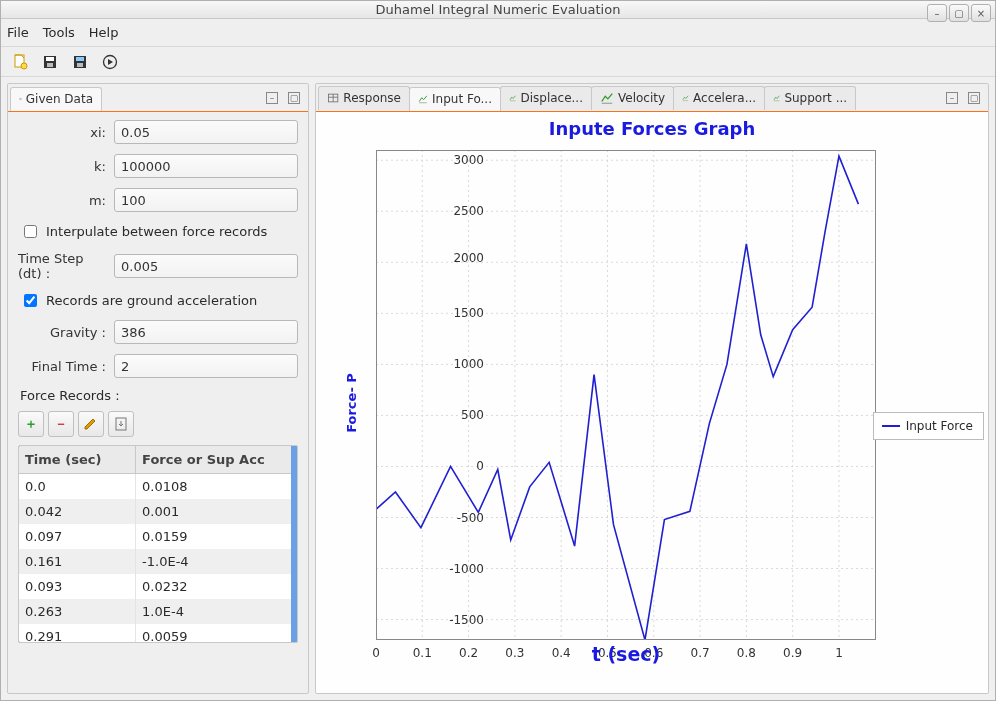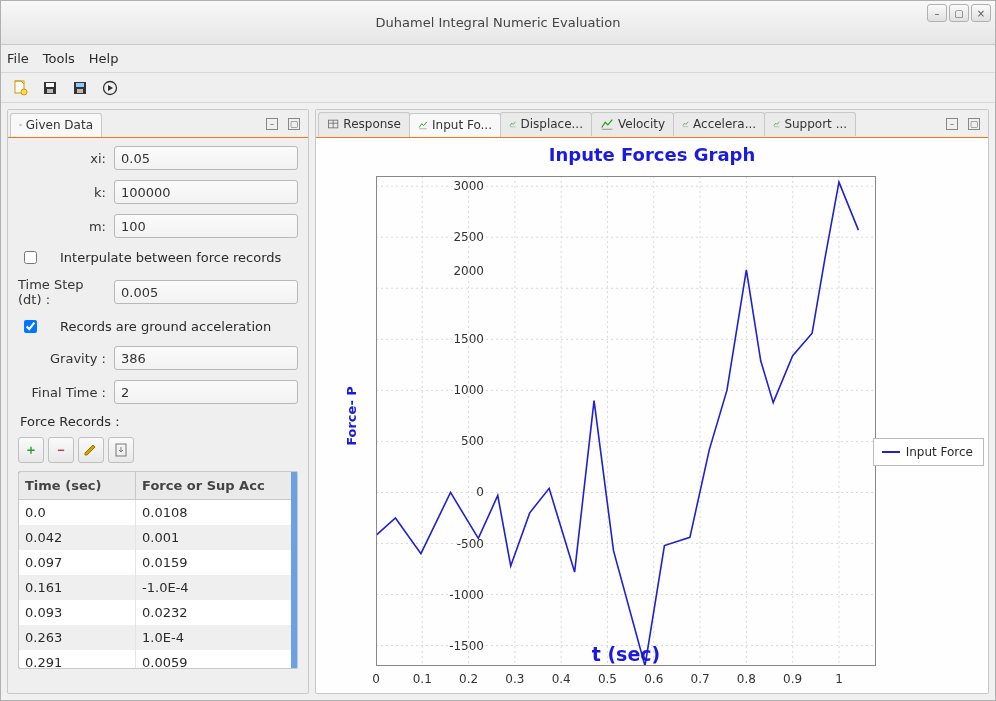--- a/index.html
+++ b/index.html
@@ -15,21 +15,21 @@
   }
   .window {
     width: 996px;
     height: 701px;
     background: #f0f0f0;
     border: 1px solid #b0b0b0;
     display: flex;
     flex-direction: column;
   }
   .titlebar {
-    height: 44px;
+    height: 18px;
     background: linear-gradient(#f8f8f8,#e6e6e6);
     border-bottom: 1px solid #c8c8c8;
     display: flex;
     align-items: center;
     justify-content: center;
     position: relative;
     font-size: 13px;
     color: #444;
   }
   .titlebar .winbtns {
@@ -139,21 +139,21 @@
     height: 24px;
     border: 1px solid #b8b8b8;
     border-radius: 3px;
     padding: 0 6px;
     background: linear-gradient(#fbfbfb,#f2f2f2);
     font-family: inherit;
     font-size: 13px;
     color: #333;
   }
   .checkrow {
-    display:flex; align-items:center; gap:20px;
+    display:flex; align-items:center; gap:6px;
     margin: 4px 0 10px 2px;
   }
   .section-label { margin: 2px 0 8px 2px; }
   .rowbtns {
     display: flex; gap: 4px; margin: 2px 0 8px 0;
   }
   .iconbtn {
     width: 26px; height: 26px;
     border: 1px solid #c0c0c0;
     border-radius: 3px;
@@ -496,21 +496,21 @@
           <div class="plot-border"></div>
         </div>
         <div id="yticks">
             <div class="ytick" style="top: 500.583px;">-1500</div>
             <div class="ytick" style="top: 449.542px;">-1000</div>
             <div class="ytick" style="top: 398.5px;">-500</div>
             <div class="ytick" style="top: 347.458px;">0</div>
             <div class="ytick" style="top: 296.417px;">500</div>
             <div class="ytick" style="top: 245.375px;">1000</div>
             <div class="ytick" style="top: 194.333px;">1500</div>
-            <div class="ytick" style="top: 126px;">2000</div>
+            <div class="ytick" style="top: 139px;">2000</div>
             <div class="ytick" style="top: 92.25px;">2500</div>
             <div class="ytick" style="top: 41.2083px;">3000</div>
           </div>
         <div id="xticks">
             <div class="xtick" style="left: 60px;">0</div>
             <div class="xtick" style="left: 106.296px;">0.1</div>
             <div class="xtick" style="left: 152.593px;">0.2</div>
             <div class="xtick" style="left: 198.889px;">0.3</div>
             <div class="xtick" style="left: 245.185px;">0.4</div>
             <div class="xtick" style="left: 291.481px;">0.5</div>

